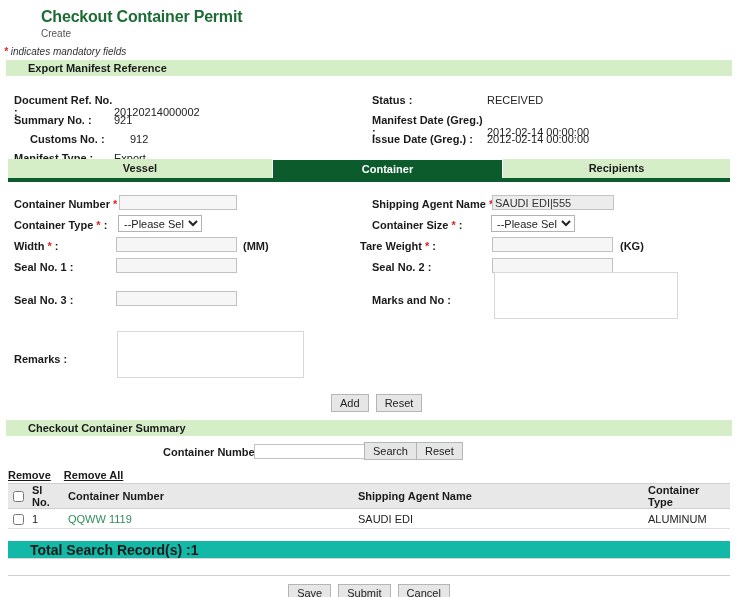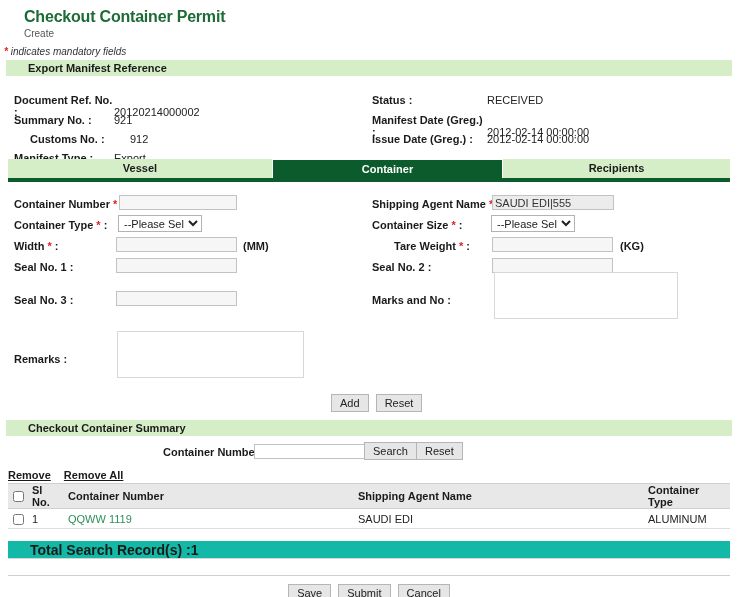--- a/index.html
+++ b/index.html
@@ -11,21 +11,21 @@
     width: 738px; height: 597px;
     font-family: "Liberation Sans", sans-serif;
     font-size: 11px;
     color: #222222;
     overflow: hidden;
     position: relative;
   }
   .page { position: relative; width: 738px; height: 597px; }
 
   
-  .title-wrap { padding: 8px 0 0 24px; }
+  .title-wrap { padding: 8px 0 0 24px; margin-left: 17px; }
   .page-title {
     font-size: 16px; font-weight: bold; color: #1d6b35;
     letter-spacing: -0.2px; line-height: 18px;
   }
   .page-subtitle {
     font-size: 10px; color: #555; line-height: 13px; margin-top: 1px;
   }
   .mandatory-note {
     font-size: 10px; font-style: italic; color: #333;
     margin: 6px 0 3px 4px;
@@ -279,21 +279,21 @@
       <option>--Please Select--</option>
     </select>
 
     <div class="fld-label" style="left:14px; top:58px;">
       <span>Width</span>
       <span class="req">*</span> :
     </div>
     <input class="txt" style="left: 116px; top: 55px; width: 121px;" type="text" value="">
     <div class="unit" style="left:243px; top:58px;">(MM)</div>
 
-    <div class="fld-label" style="left:394px; top:58px;">
+    <div class="fld-label" style="left:360px; top:58px;">
       <span>Tare Weight</span>
       <span class="req">*</span> :
     </div>
     <input class="txt" style="left: 492px; top: 55px; width: 121px;" type="text" value="">
     <div class="unit" style="left:620px; top:58px;">(KG)</div>
 
     <div class="fld-label" style="left:14px; top:79px;">Seal No. 1 :</div>
     <input class="txt" style="left: 116px; top: 76px; width: 121px;" type="text" value="">
 
     <div class="fld-label" style="left:372px; top:79px;">Seal No. 2 :</div>

